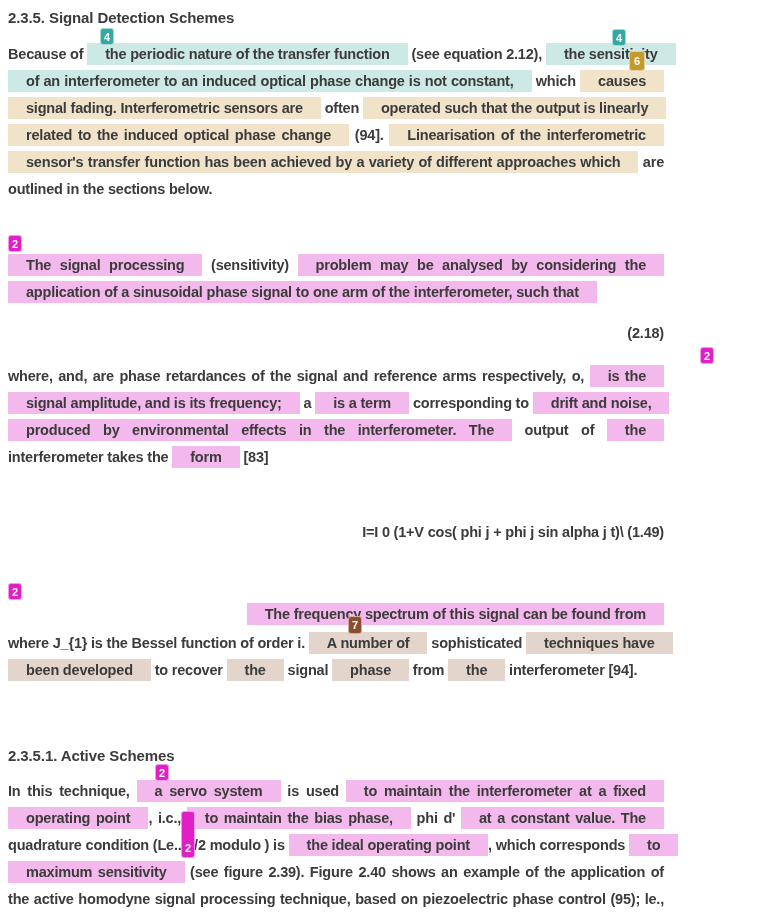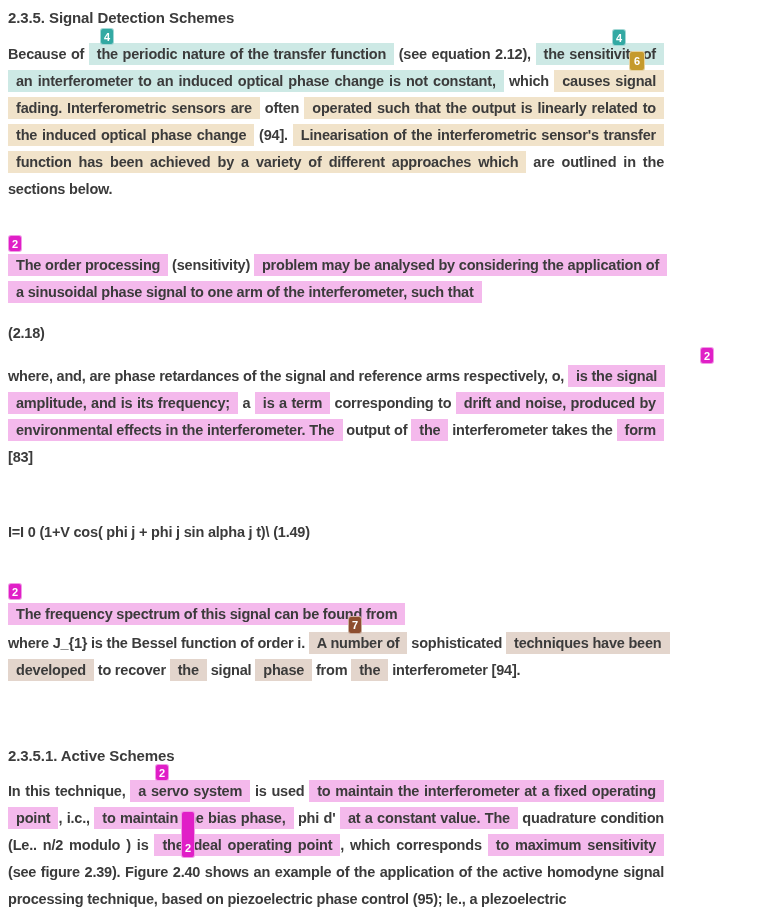--- a/index.html
+++ b/index.html
@@ -30,35 +30,35 @@
     letter-spacing: -0.1px;
   }
   .para {
     font-size: 14.5px;
     font-weight: 600;
     line-height: 27px;
     letter-spacing: -0.2px;
     margin: 0;
     text-align: justify;
   }
-  .para.no-just { text-align: left; }
+  .para.no-just { text-align: right; }
   .para-wrap { position: relative; }
 
   .p-intro      { margin-top: 13px; }
   .wrap-demod   { margin-top: 49px; }
   .p-eq218      { margin-top: 14px; }
   .wrap-retard  { margin-top: 16px; }
   .p-eq219      { margin-top: 48px; }
   .wrap-freq    { margin-top: 55px; }
   .wrap-bessel  { margin-top: 2px; }
   .h2           { margin-top: 62px; }
   .wrap-homo    { margin-top: 12px; }
 
   .hl {
-    padding: 3px 8px;
+    padding: 3px 18px;
     -webkit-box-decoration-break: clone;
     box-decoration-break: clone;
   }
   .hl-cyan { background: var(--highlight-cyan, #cde9e5); }
   .hl-tan  { background: var(--highlight-tan,  #f1e3ca); }
   .hl-pink { background: var(--highlight-pink, #f4b9ec); }
   .hl-rose { background: var(--highlight-rose, #e3d5cc); }
 
   .badge {
     position: absolute;
@@ -106,21 +106,21 @@
 
   <div class="para-wrap">
     <span class="badge badge-teal pos-b4a">4</span>
     <span class="badge badge-teal pos-b4b">4</span>
     <span class="badge badge-olive pos-b6">6</span>
     <p class="para p-intro"><span>Because of </span><span class="hl hl-cyan">the periodic nature of the transfer function</span><span> (see equation 2.12), </span><span class="hl hl-cyan">the sensitivity of an interferometer to an induced optical phase change is not constant,</span><span> which </span><span class="hl hl-tan">causes signal fading. Interferometric sensors are</span><span> often </span><span class="hl hl-tan">operated such that the output is linearly related to the induced optical phase change</span><span> (94]. </span><span class="hl hl-tan">Linearisation of the interferometric sensor's transfer function has been achieved by a variety of different approaches which</span><span> are outlined in the sections below.</span></p>
   </div>
 
   <div class="para-wrap wrap-demod">
     <span class="badge badge-magenta pos-b2a">2</span>
-    <p class="para"><span class="hl hl-pink">The order processing</span><span> (sensitivity) </span><span class="hl hl-pink">problem may be analysed by considering the application of a sinusoidal phase signal to one arm of the interferometer, such that</span></p>
+    <p class="para"><span class="hl hl-pink">The signal processing</span><span> (sensitivity) </span><span class="hl hl-pink">problem may be analysed by considering the application of a sinusoidal phase signal to one arm of the interferometer, such that</span></p>
   </div>
 
   <p class="para no-just p-eq218">(2.18)</p>
 
   <div class="para-wrap wrap-retard">
     <span class="badge badge-magenta pos-b2b">2</span>
     <p class="para"><span>where, and, are phase retardances of the signal and reference arms respectively, o, </span><span class="hl hl-pink">is the signal amplitude, and is its frequency;</span><span> a </span><span class="hl hl-pink">is a term</span><span> corresponding to </span><span class="hl hl-pink">drift and noise, produced by environmental effects in the interferometer. The</span><span> output of </span><span class="hl hl-pink">the</span><span> interferometer takes the </span><span class="hl hl-pink">form</span><span> [83]</span></p>
   </div>
 
   <p class="para no-just p-eq219">I=I 0 (1+V cos( phi j + phi j sin alpha j t)\ (1.49)</p>

